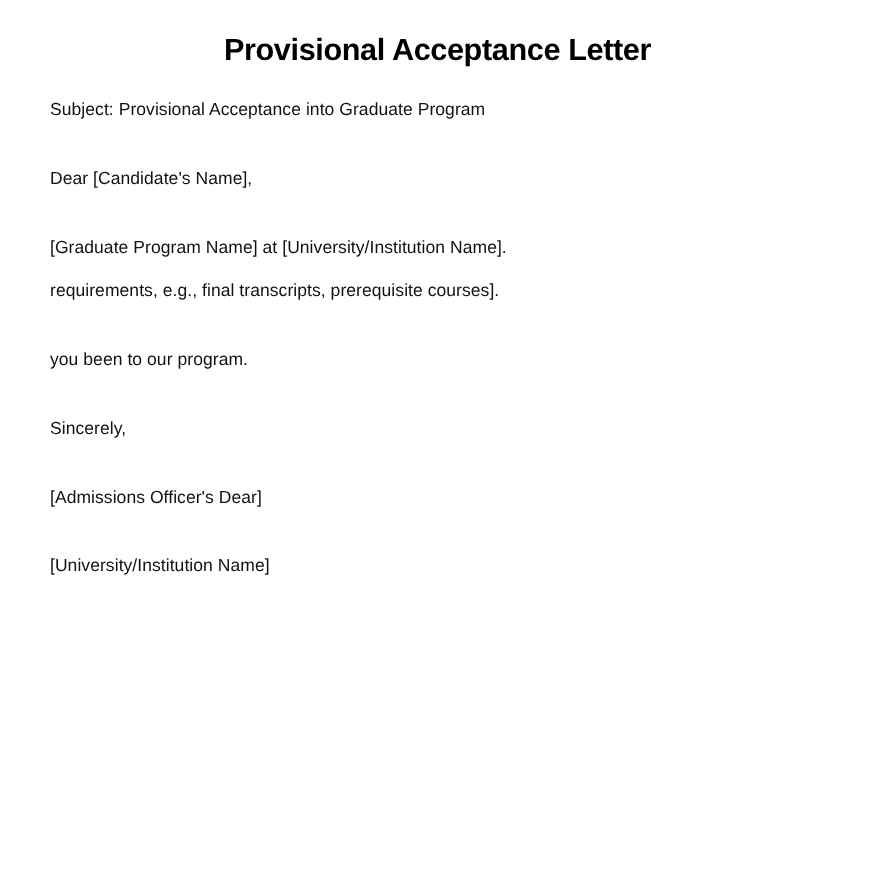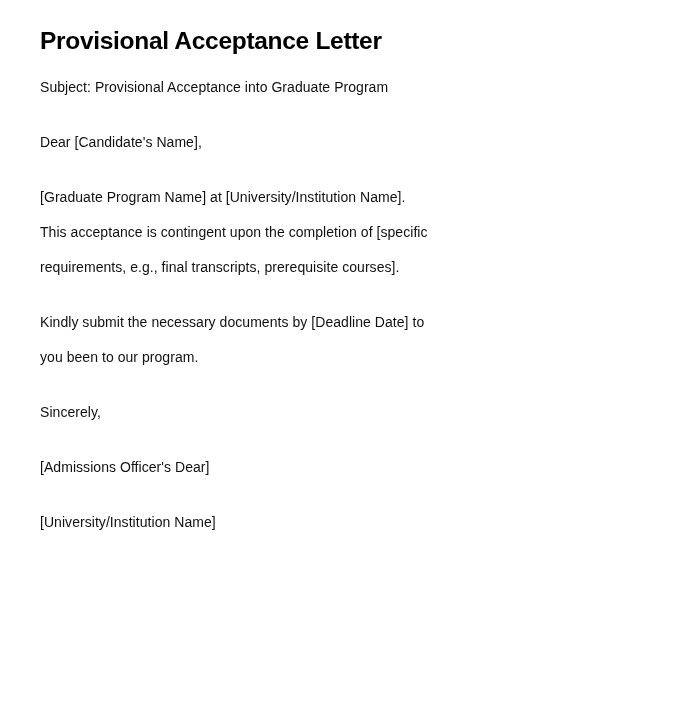--- a/index.html
+++ b/index.html
@@ -20,20 +20,21 @@
       box-sizing: border-box;
       width: 700px;
     }
     .title {
       font-weight: bold;
       font-size: 24.5px;
       line-height: 30px;
       margin: 0 0 14px 0;
       letter-spacing: -0.3px;
       color: #000000;
+      text-align: center;
     }
     .para {
       font-size: 14px;
       line-height: 35px;
       margin: 0 0 20px 0;
       letter-spacing: 0.05px;
     }
     .line {
       display: block;
       white-space: nowrap;
@@ -44,26 +45,24 @@
 
 <div class="page">
   <h1 class="title">Provisional Acceptance Letter</h1>
 
   <p class="para">Subject: Provisional Acceptance into Graduate Program</p>
 
   <p class="para">Dear [Candidate's Name],</p>
 
   <p class="para">
     <span class="line">[Graduate Program Name] at [University/Institution Name].</span>
-    <span class="line">This acceptance is contingent upon the completion of [specific</span>
     <span class="line">requirements, e.g., final transcripts, prerequisite courses].</span>
   </p>
 
   <p class="para">
-    <span class="line">Kindly submit the necessary documents by [Deadline Date] to</span>
     <span class="line">you been to our program.</span>
   </p>
 
   <p class="para">Sincerely,</p>
 
   <p class="para">[Admissions Officer's Dear]</p>
 
 
   <p class="para">[University/Institution Name]</p>
 </div>

